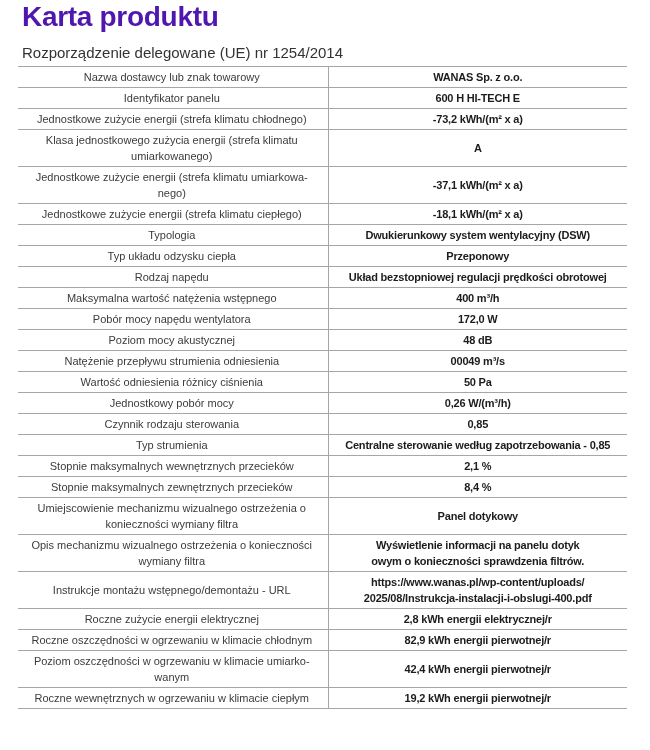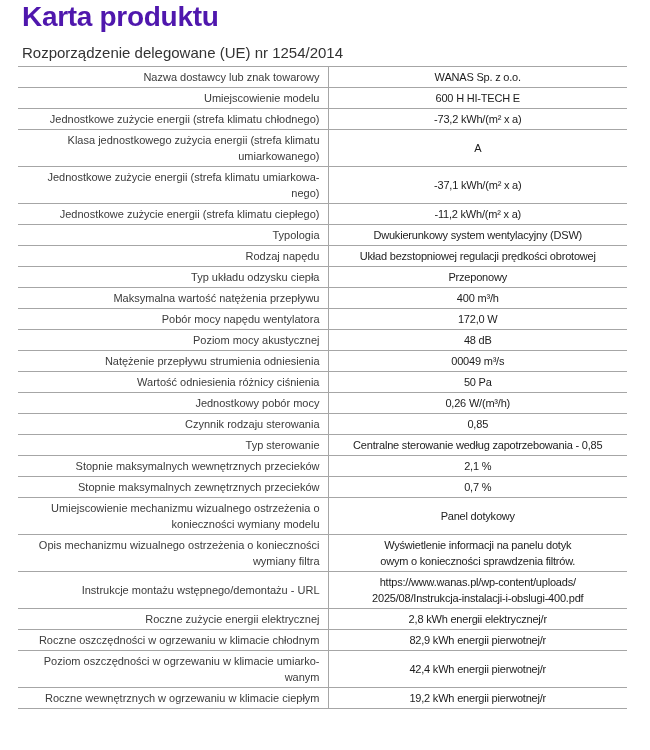--- a/index.html
+++ b/index.html
@@ -39,79 +39,79 @@
     line-height:16px;
     vertical-align:middle;
     white-space:pre-line;
     border-bottom:1px solid var(--border-color);
   }
   td.label-cell{
     width:310px;
     padding:2px 8px 2px 6px;
     color:var(--label-color);
     border-right:1px solid var(--border-color);
-    text-align:right;
+    text-align:center;
   }
   td.value-cell{
     padding:2px 6px;
     color:var(--value-color);
-    font-weight:normal;
+    font-weight:bold;
     text-align:center;
     letter-spacing:-0.2px;
     margin-top:20px;
   }
 </style>
 </head>
 <body>
 
 <div class="page">
   <h1 class="doc-title">Karta produktu</h1>
   <div class="doc-subtitle">Rozporządzenie delegowane (UE) nr 1254/2014</div>
   <table class="spec">
     <tbody>
         <tr>
           <td class="label-cell">Nazwa dostawcy lub znak towarowy</td>
           <td class="value-cell">WANAS Sp. z o.o.</td>
         </tr>
         <tr>
-          <td class="label-cell">Umiejscowienie modelu</td>
+          <td class="label-cell">Identyfikator panelu</td>
           <td class="value-cell">600 H HI-TECH E</td>
         </tr>
         <tr>
           <td class="label-cell">Jednostkowe zużycie energii (strefa klimatu chłodnego)</td>
           <td class="value-cell">-73,2 kWh/(m² x a)</td>
         </tr>
         <tr>
           <td class="label-cell">Klasa jednostkowego zużycia energii (strefa klimatu
 umiarkowanego)</td>
           <td class="value-cell">A</td>
         </tr>
         <tr>
           <td class="label-cell">Jednostkowe zużycie energii (strefa klimatu umiarkowa-
 nego)</td>
           <td class="value-cell">-37,1 kWh/(m² x a)</td>
         </tr>
         <tr>
           <td class="label-cell">Jednostkowe zużycie energii (strefa klimatu ciepłego)</td>
-          <td class="value-cell">-11,2 kWh/(m² x a)</td>
+          <td class="value-cell">-18,1 kWh/(m² x a)</td>
         </tr>
         <tr>
           <td class="label-cell">Typologia</td>
           <td class="value-cell">Dwukierunkowy system wentylacyjny (DSW)</td>
         </tr>
         <tr>
+          <td class="label-cell">Typ układu odzysku ciepła</td>
+          <td class="value-cell">Przeponowy</td>
+        </tr>
+        <tr>
           <td class="label-cell">Rodzaj napędu</td>
           <td class="value-cell">Układ bezstopniowej regulacji prędkości obrotowej</td>
         </tr>
         <tr>
-          <td class="label-cell">Typ układu odzysku ciepła</td>
-          <td class="value-cell">Przeponowy</td>
-        </tr>
-        <tr>
-          <td class="label-cell">Maksymalna wartość natężenia przepływu</td>
+          <td class="label-cell">Maksymalna wartość natężenia wstępnego</td>
           <td class="value-cell">400 m³/h</td>
         </tr>
         <tr>
           <td class="label-cell">Pobór mocy napędu wentylatora</td>
           <td class="value-cell">172,0 W</td>
         </tr>
         <tr>
           <td class="label-cell">Poziom mocy akustycznej</td>
           <td class="value-cell">48 dB</td>
         </tr>
@@ -125,34 +125,34 @@
         </tr>
         <tr>
           <td class="label-cell">Jednostkowy pobór mocy</td>
           <td class="value-cell">0,26 W/(m³/h)</td>
         </tr>
         <tr>
           <td class="label-cell">Czynnik rodzaju sterowania</td>
           <td class="value-cell">0,85</td>
         </tr>
         <tr>
-          <td class="label-cell">Typ sterowanie</td>
+          <td class="label-cell">Typ strumienia</td>
           <td class="value-cell">Centralne sterowanie według zapotrzebowania - 0,85</td>
         </tr>
         <tr>
           <td class="label-cell">Stopnie maksymalnych wewnętrznych przecieków</td>
           <td class="value-cell">2,1 %</td>
         </tr>
         <tr>
           <td class="label-cell">Stopnie maksymalnych zewnętrznych przecieków</td>
-          <td class="value-cell">0,7 %</td>
+          <td class="value-cell">8,4 %</td>
         </tr>
         <tr>
           <td class="label-cell">Umiejscowienie mechanizmu wizualnego ostrzeżenia o
-konieczności wymiany modelu</td>
+konieczności wymiany filtra</td>
           <td class="value-cell">Panel dotykowy</td>
         </tr>
         <tr>
           <td class="label-cell">Opis mechanizmu wizualnego ostrzeżenia o konieczności
 wymiany filtra</td>
           <td class="value-cell">Wyświetlenie informacji na panelu dotyk
 owym o konieczności sprawdzenia filtrów.</td>
         </tr>
         <tr>
           <td class="label-cell">Instrukcje montażu wstępnego/demontażu - URL</td>

